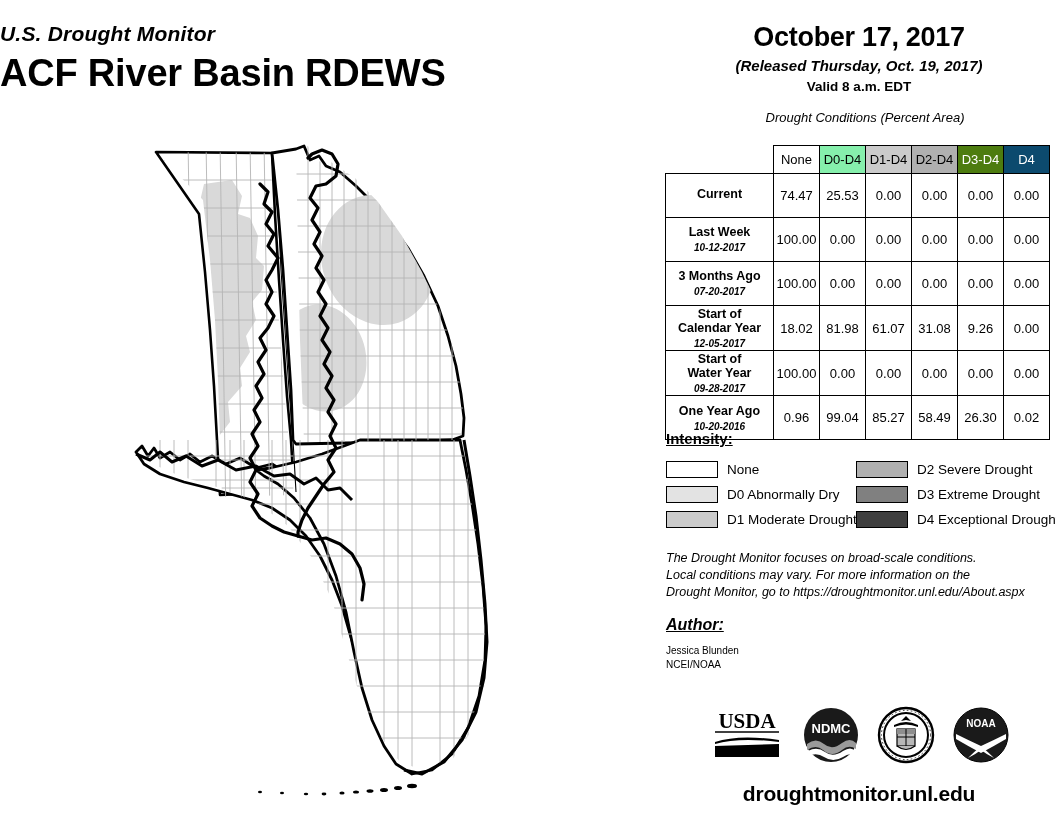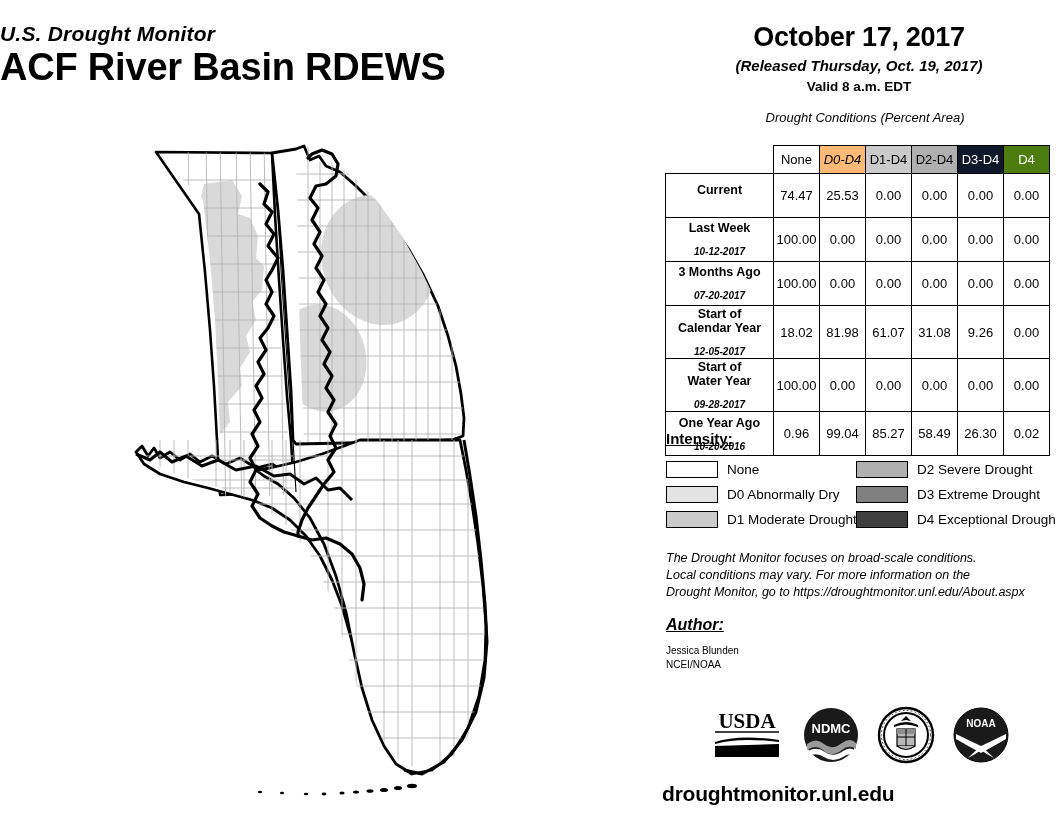--- a/index.html
+++ b/index.html
@@ -2,21 +2,21 @@
 <html><head>
 <meta charset="utf-8">
 <style>
   html,body{margin:0;padding:0;background:#ffffff;}
   body{width:1056px;height:816px;position:relative;overflow:hidden;
        font-family:"Liberation Sans","DejaVu Sans",sans-serif;color:#000;}
 
   
   #title-block{position:absolute;left:0;top:22px;width:660px;text-align:left;}
   #subtitle-top{font-size:21px;font-weight:bold;font-style:italic;letter-spacing:.2px;}
-  #main-title{font-size:38px;font-weight:bold;margin-top:0;letter-spacing:-.2px;}
+  #main-title{font-size:38px;font-weight:bold;margin-top:6px;letter-spacing:-.2px;}
 
   
   #map-panel{position:absolute;left:60px;top:140px;width:600px;height:670px;}
   #map-svg{display:block;width:600px;height:670px;}
 
   
   #right-col{position:absolute;left:662px;top:22px;width:394px;height:794px;}
 
   #date-block{text-align:center;width:394px;}
   #report-date{font-size:27px;font-weight:bold;letter-spacing:-.3px;}
@@ -26,30 +26,30 @@
   #table-caption{font-size:13px;font-style:italic;text-align:center;
                  margin-top:16px;width:370px;margin-left:18px;}
 
   
   #cond-table{position:absolute;left:3px;top:123px;border-collapse:collapse;
               table-layout:fixed;}
   #cond-table td,#cond-table th{border:1px solid #000;padding:0;text-align:center;
               font-size:12.5px;font-weight:normal;vertical-align:middle;}
   #cond-table .rowlab{width:103px;height:41px;line-height:1.12;padding:1px 2px;}
   #cond-table .rowlab .lab{font-size:12.5px;font-weight:bold;display:block;}
-  #cond-table .rowlab .dt{font-size:10px;font-style:italic;font-weight:bold;display:block;margin-top:11px;}
+  #cond-table .rowlab .dt{font-size:10px;font-style:italic;font-weight:bold;display:block;margin-top:3px;}
   #cond-table .val{width:45px;height:41px;font-size:13px;}
   #cond-table thead th{height:27px;font-size:13px;}
   #cond-table thead th.corner{border:none;}
   .hdr-none{background:#ffffff;color:#000;}
-  .hdr-d0{background:#fdba74;color:#000;font-style:italic;}
+  .hdr-d0{background:#86efac;color:#000;}
   .hdr-d1{background:#cbcbcb;color:#000;}
   .hdr-d2{background:#b0b0b0;color:#000;}
-  .hdr-d3{background:#0f172a;color:#ffffff;}
-  .hdr-d4{background:#4d7c0f;color:#ffffff;}
+  .hdr-d3{background:#4d7c0f;color:#ffffff;}
+  .hdr-d4{background:#0c4a6e;color:#ffffff;}
 
   
   #legend{position:absolute;left:4px;top:408px;width:390px;}
   #legend-title{font-size:15px;font-weight:bold;
                 text-decoration:underline;margin-bottom:13px;}
   .leg-grid{display:flex;}
   .leg-col{display:flex;flex-direction:column;gap:6px;}
   .leg-col.left{width:190px;}
   .leg-row{display:flex;align-items:center;height:19px;}
   .swatch{width:52px;height:17px;border:1px solid #000;box-sizing:border-box;flex:0 0 auto;}
@@ -59,21 +59,21 @@
   #disclaimer{position:absolute;left:4px;top:528px;width:388px;
               font-size:12.5px;font-style:italic;line-height:1.37;}
   #author-head{position:absolute;left:4px;top:594px;font-size:16px;
                font-style:italic;font-weight:bold;text-decoration:underline;}
   #author-name{position:absolute;left:4px;top:622px;font-size:10px;line-height:1.42;}
 
   
   #logos{position:absolute;left:0px;top:680px;width:394px;height:70px;
          display:flex;align-items:center;justify-content:center;gap:17px;}
   .logo{flex:0 0 auto;}
-  #site-url{position:absolute;left:0;top:760px;width:394px;
+  #site-url{position:absolute;left:0;top:760px;width:394px;text-align:center;
             font-size:21px;font-weight:bold;letter-spacing:-.2px;}
 </style>
 </head>
 <body>
 
 <div id="title-block">
   <div id="subtitle-top">U.S. Drought Monitor</div>
   <div id="main-title">ACF River Basin RDEWS</div>
 </div>
 

